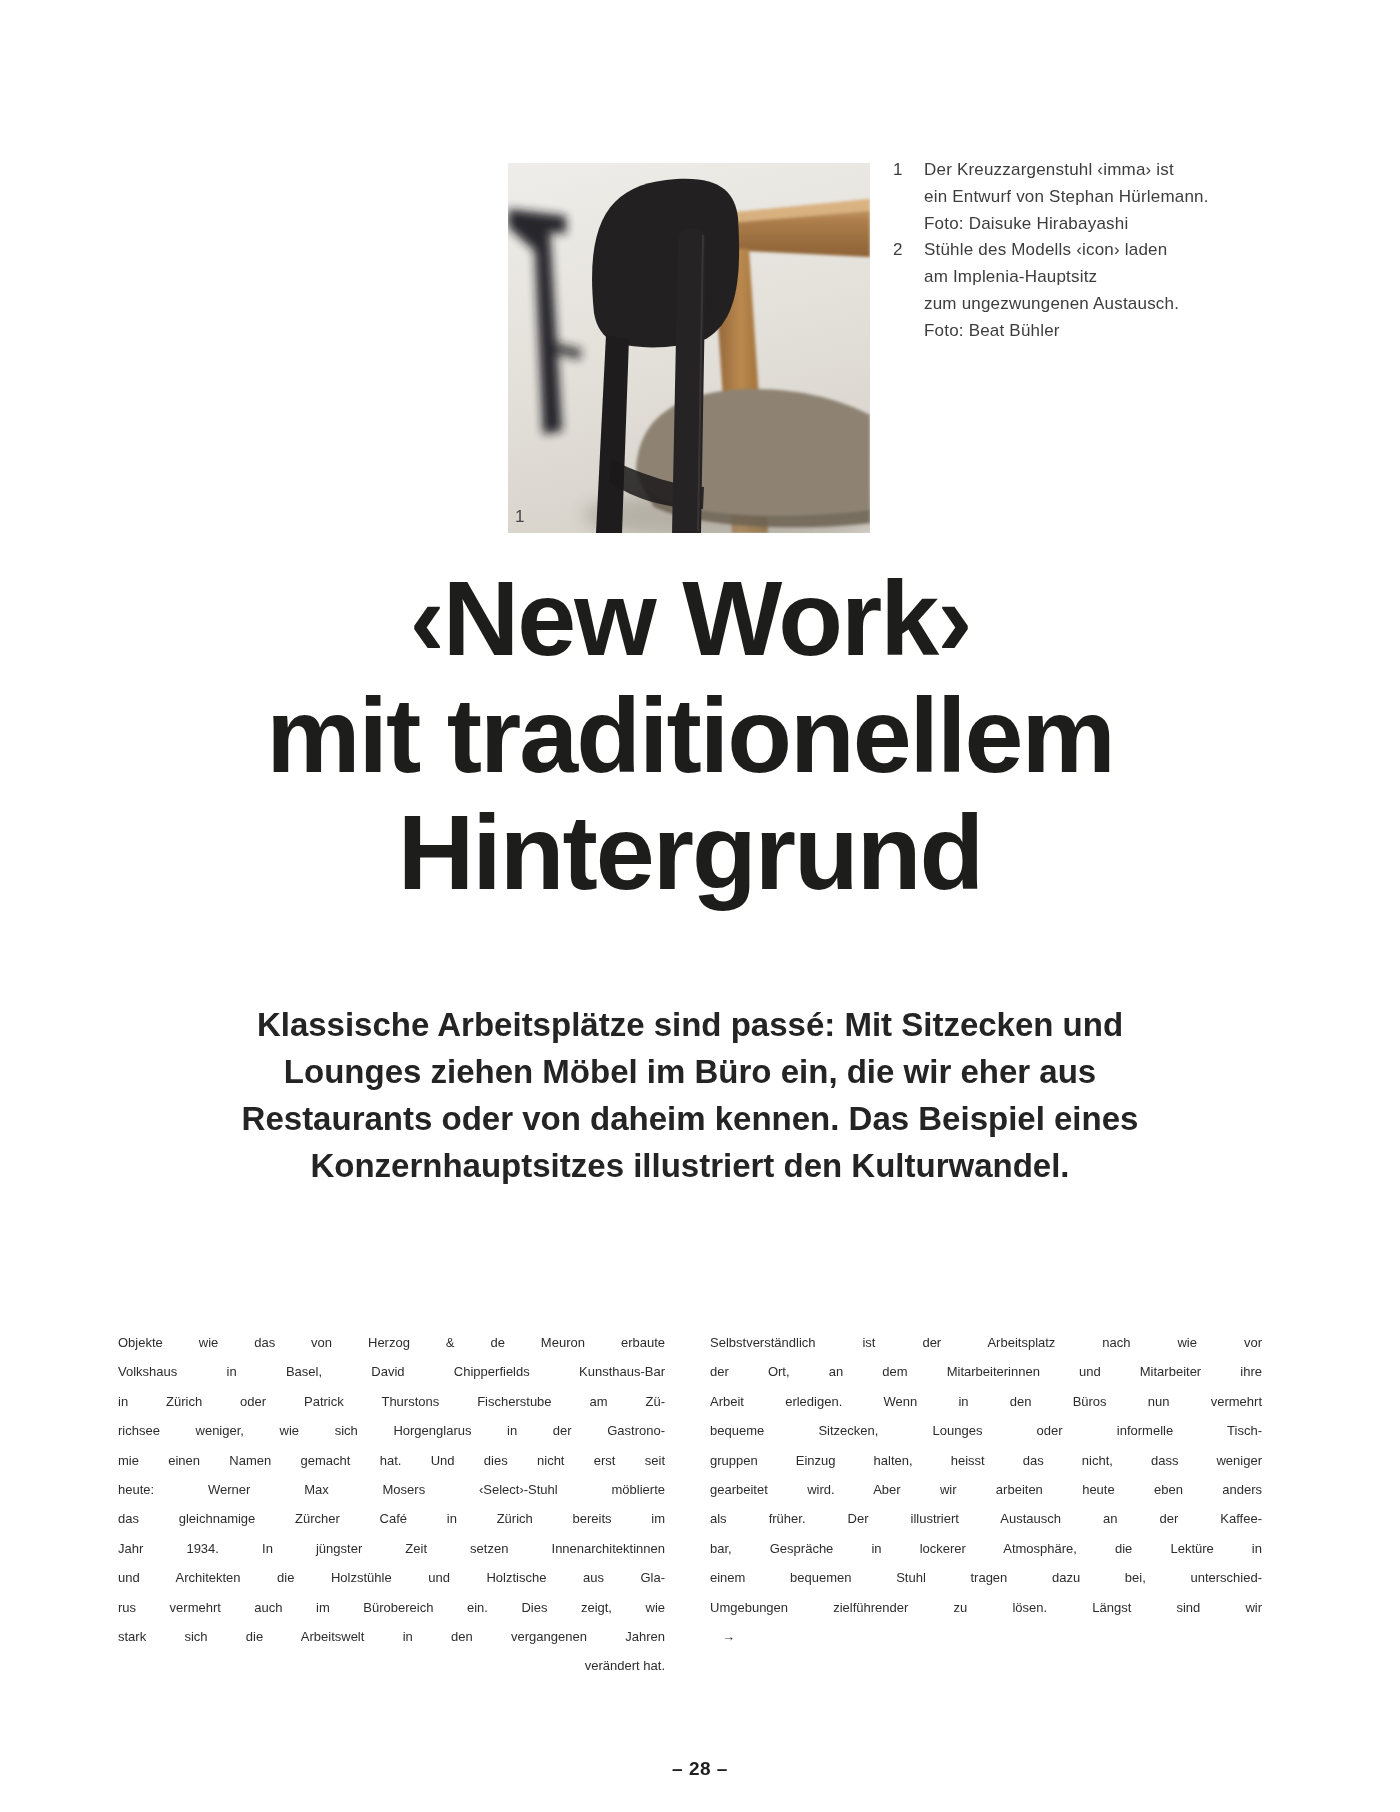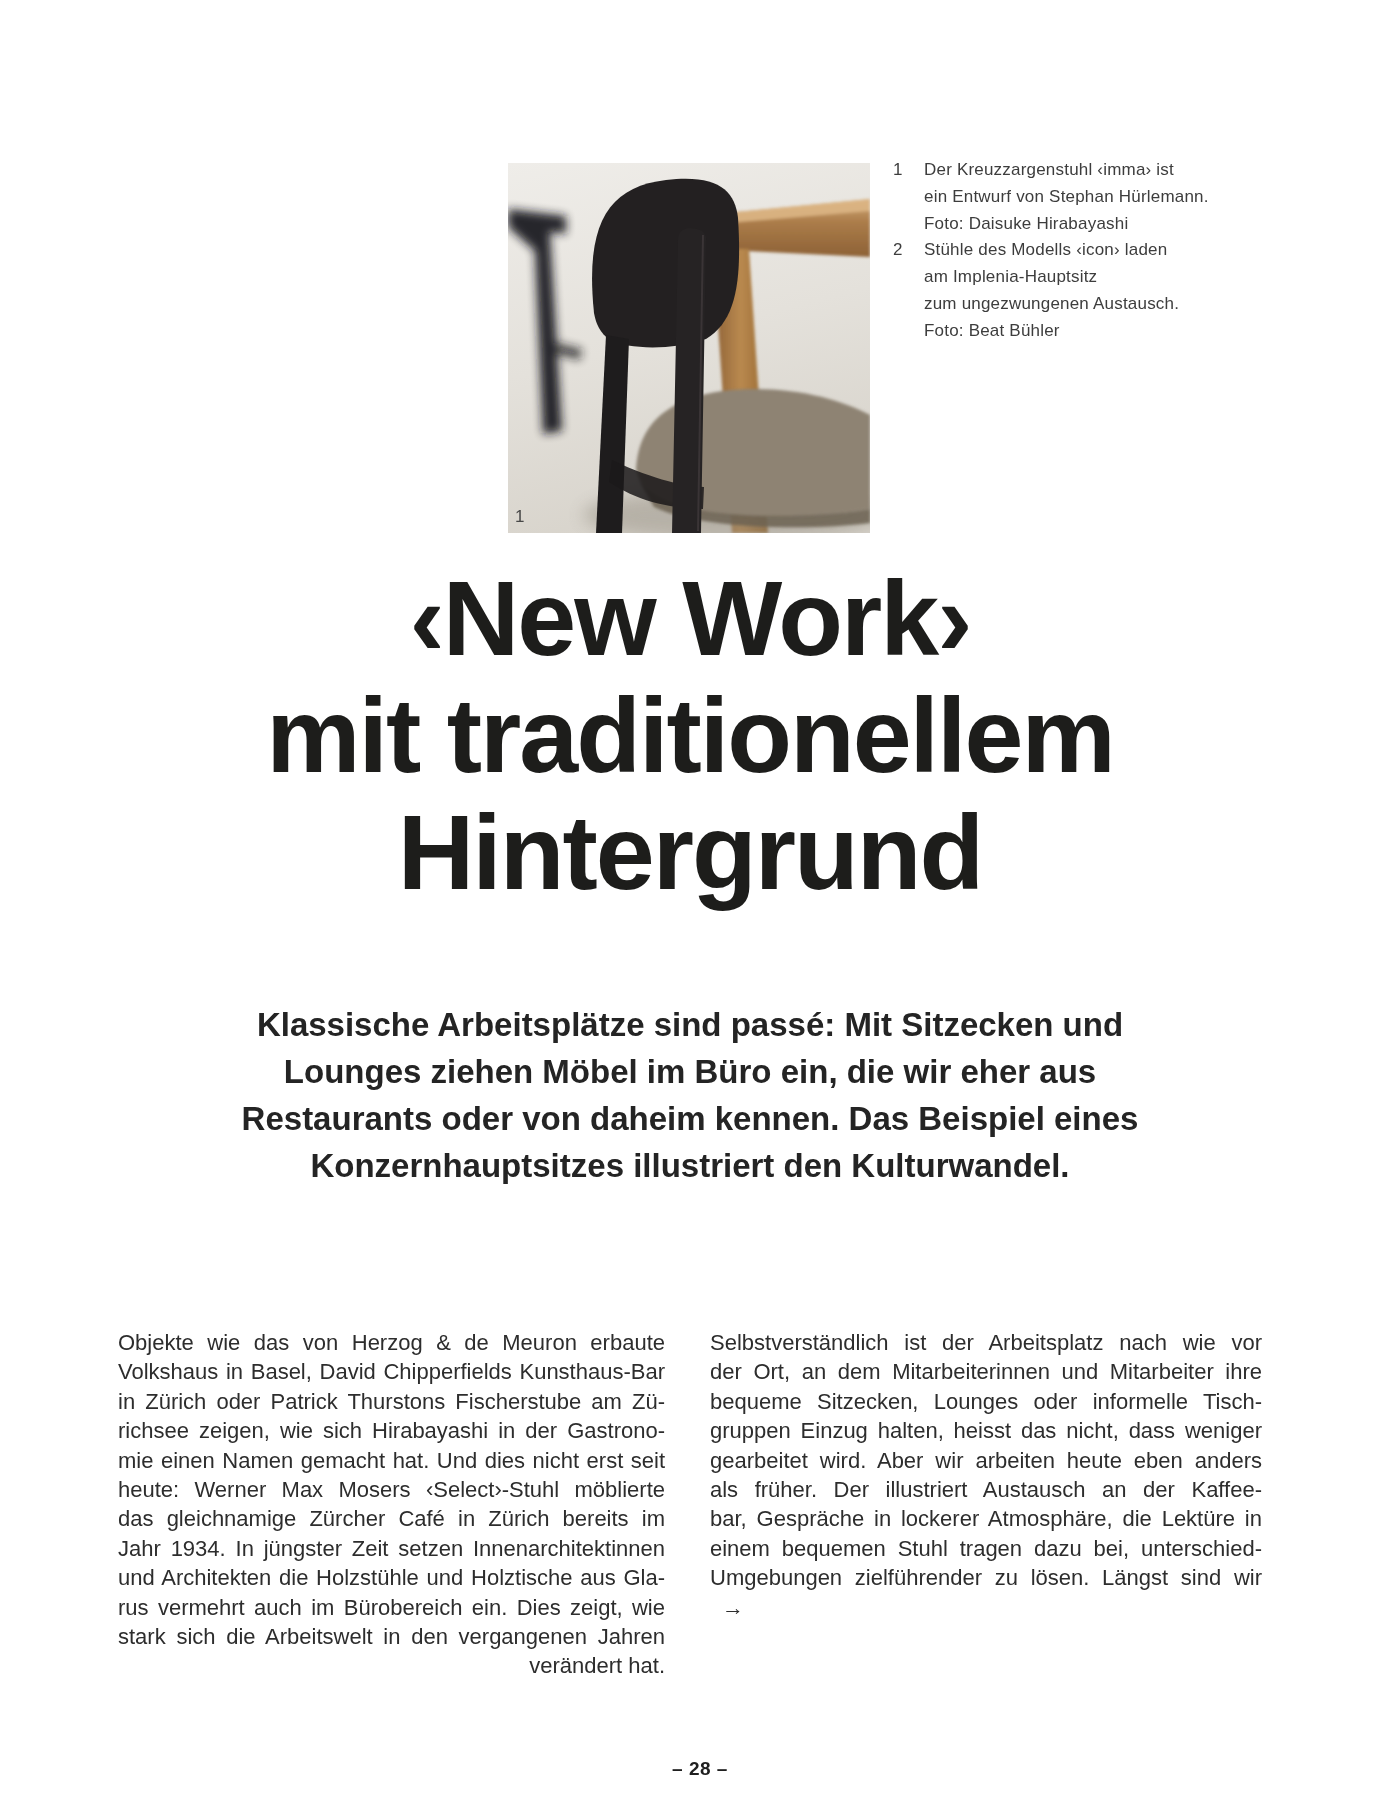--- a/index.html
+++ b/index.html
@@ -39,21 +39,21 @@
   
   .lede {
     position:absolute; left:60px; top:1001px; width:1260px;
     text-align:center; font-weight:bold; color:#242424;
     font-size:33px; line-height:47px;
   }
 
   
   .col {
     position:absolute; top:1328px;
-    font-size:22px; line-height:29.4px; color:#2d2d2d;
+    font-size:13px; line-height:29.4px; color:#2d2d2d;
   }
   .col-left  { left:118px; width:547px; }
   .col-right { left:710px; width:552px; }
   .jline { text-align:justify; text-align-last:justify; }
   .lline { text-align:right; }
   .arrow-line { display:flex; justify-content:space-between; align-items:baseline; }
   .arrow-line .arrow { padding-left:12px; }
 
   
   .pagenum {
@@ -157,34 +157,35 @@
     <div>Klassische Arbeitsplätze sind passé: Mit Sitzecken und</div>
     <div>Lounges ziehen Möbel im Büro ein, die wir eher aus</div>
     <div>Restaurants oder von daheim kennen. Das Beispiel eines</div>
     <div>Konzernhauptsitzes illustriert den Kulturwandel.</div>
   </div>
 
   <div class="col col-left">
     <div class="jline">Objekte wie das von Herzog &amp; de Meuron erbaute</div>
     <div class="jline">Volkshaus in Basel, David Chipperfields Kunsthaus-Bar</div>
     <div class="jline">in Zürich oder Patrick Thurstons Fischerstube am Zü-</div>
-    <div class="jline">richsee zeigen, wie sich Hirabayashi in der Gastrono-</div>
+    <div class="jline">richsee weniger, wie sich Horgenglarus in der Gastrono-</div>
     <div class="jline">mie einen Namen gemacht hat. Und dies nicht erst seit</div>
     <div class="jline">heute: Werner Max Mosers ‹Select›-Stuhl möblierte</div>
     <div class="jline">das gleichnamige Zürcher Café in Zürich bereits im</div>
     <div class="jline">Jahr 1934. In jüngster Zeit setzen Innenarchitektinnen</div>
     <div class="jline">und Architekten die Holzstühle und Holztische aus Gla-</div>
     <div class="jline">rus vermehrt auch im Bürobereich ein. Dies zeigt, wie</div>
     <div class="jline">stark sich die Arbeitswelt in den vergangenen Jahren</div>
     <div class="lline">verändert hat.</div>
   </div>
 
   <div class="col col-right">
     <div class="jline">Selbstverständlich ist der Arbeitsplatz nach wie vor</div>
     <div class="jline">der Ort, an dem Mitarbeiterinnen und Mitarbeiter ihre</div>
+    <div class="jline">Arbeit erledigen. Wenn in den Büros nun vermehrt</div>
     <div class="jline">bequeme Sitzecken, Lounges oder informelle Tisch-</div>
     <div class="jline">gruppen Einzug halten, heisst das nicht, dass weniger</div>
     <div class="jline">gearbeitet wird. Aber wir arbeiten heute eben anders</div>
     <div class="jline">als früher. Der illustriert Austausch an der Kaffee-</div>
     <div class="jline">bar, Gespräche in lockerer Atmosphäre, die Lektüre in</div>
     <div class="jline">einem bequemen Stuhl tragen dazu bei, unterschied-</div>
     <div class="jline">Umgebungen zielführender zu lösen. Längst sind wir</div>
     <div class="arrow-line">
       <span class="arrow">→</span>
     </div>

